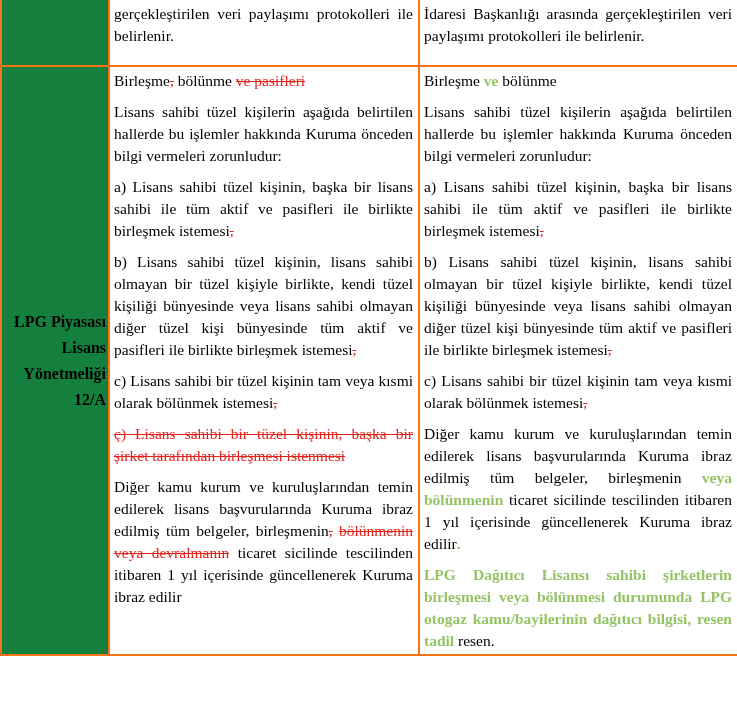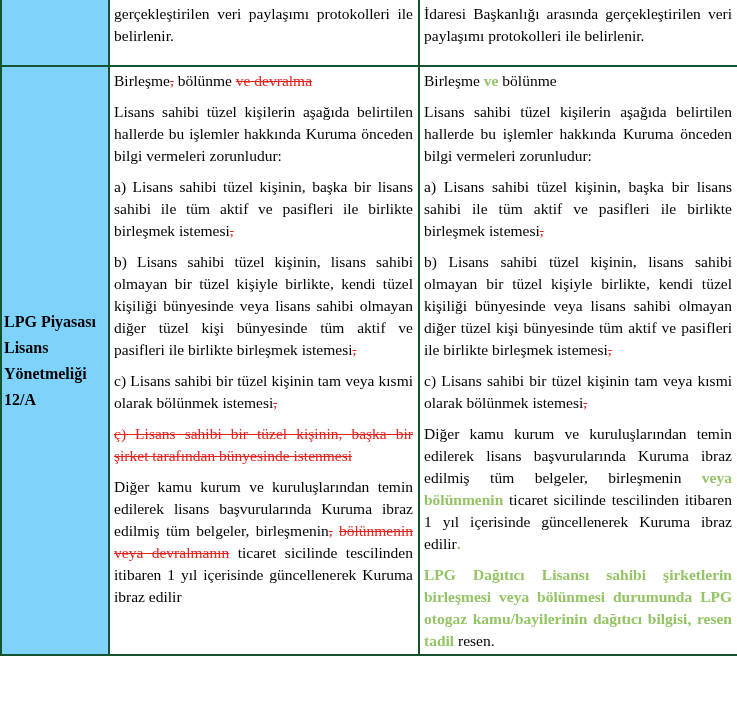--- a/index.html
+++ b/index.html
@@ -5,27 +5,27 @@
   html,body{margin:0;padding:0;}
   body{
     width:737px;height:727px;overflow:hidden;background:#ffffff;
     font-family:"Liberation Serif", serif;
   }
   .doc-table{
     border-collapse:collapse;table-layout:fixed;width:737px;
     margin-top:-2px; 
   }
   .doc-table td{
-    border:2px solid #14532d;vertical-align:top;overflow:hidden;
+    border:2px solid #f97316;vertical-align:top;overflow:hidden;
   }
   col.c-ref{width:108px;}
   col.c-old{width:310px;}
   col.c-new{width:319px;}
   td.ref-cell{
-    background:#7dd3fc;text-align:left;font-weight:bold;
+    background:#15803d;text-align:right;font-weight:bold;
     font-size:16px;line-height:26px;padding:2px;
   }
   tr.row-1 td{height:60px;}
   tr.row-2 td.ref-cell{vertical-align:middle;}
   td.text-cell{
     padding:3px 5px 2px 4px;
     font-size:15.5px;line-height:22px;text-align:justify;color:#000;
   }
   td.text-cell p{margin:0 0 9px 0;}
   td.text-cell p:last-child{margin-bottom:0;}
@@ -48,26 +48,26 @@
       <td class="text-cell">
           <p><span class="run-n">gerçekleştirilen veri paylaşımı protokolleri ile belirlenir.</span></p>
         </td>
       <td class="text-cell">
           <p><span class="run-n">İdaresi Başkanlığı arasında gerçekleştirilen veri paylaşımı protokolleri ile belirlenir.</span></p>
         </td>
     </tr>
     <tr class="row-2">
       <td class="ref-cell">LPG Piyasası Lisans Yönetmeliği 12/A</td>
       <td class="text-cell">
-          <p><span class="run-n">Birleşme</span><span class="run-d">,</span><span class="run-n"> bölünme </span><span class="run-d">ve devralma</span></p>
+          <p><span class="run-n">Birleşme</span><span class="run-d">,</span><span class="run-n"> bölünme </span><span class="run-d">ve pasifleri</span></p>
           <p><span class="run-n">Lisans sahibi tüzel kişilerin aşağıda belirtilen hallerde bu işlemler hakkında Kuruma önceden bilgi vermeleri zorunludur:</span></p>
           <p><span class="run-n">a) Lisans sahibi tüzel kişinin, başka bir lisans sahibi ile tüm aktif ve pasifleri ile birlikte birleşmek istemesi</span><span class="run-d">,</span></p>
           <p><span class="run-n">b) Lisans sahibi tüzel kişinin, lisans sahibi olmayan bir tüzel kişiyle birlikte, kendi tüzel kişiliği bünyesinde veya lisans sahibi olmayan diğer tüzel kişi bünyesinde tüm aktif ve pasifleri ile birlikte birleşmek istemesi</span><span class="run-d">,</span></p>
           <p><span class="run-n">c) Lisans sahibi bir tüzel kişinin tam veya kısmi olarak bölünmek istemesi</span><span class="run-d">,</span></p>
-          <p><span class="run-d">ç) Lisans sahibi bir tüzel kişinin, başka bir şirket tarafından bünyesinde istenmesi</span></p>
+          <p><span class="run-d">ç) Lisans sahibi bir tüzel kişinin, başka bir şirket tarafından birleşmesi istenmesi</span></p>
           <p><span class="run-n">Diğer kamu kurum ve kuruluşlarından temin edilerek lisans başvurularında Kuruma ibraz edilmiş tüm belgeler, birleşmenin</span><span class="run-d">,</span><span class="run-n"> </span><span class="run-d">bölünmenin veya devralmanın</span><span class="run-n"> ticaret sicilinde tescilinden itibaren 1 yıl içerisinde güncellenerek Kuruma ibraz edilir</span></p>
         </td>
       <td class="text-cell">
           <p><span class="run-n">Birleşme </span><span class="run-i">ve</span><span class="run-n"> bölünme</span></p>
           <p><span class="run-n">Lisans sahibi tüzel kişilerin aşağıda belirtilen hallerde bu işlemler hakkında Kuruma önceden bilgi vermeleri zorunludur:</span></p>
           <p><span class="run-n">a) Lisans sahibi tüzel kişinin, başka bir lisans sahibi ile tüm aktif ve pasifleri ile birlikte birleşmek istemesi</span><span class="run-d">,</span></p>
           <p><span class="run-n">b) Lisans sahibi tüzel kişinin, lisans sahibi olmayan bir tüzel kişiyle birlikte, kendi tüzel kişiliği bünyesinde veya lisans sahibi olmayan diğer tüzel kişi bünyesinde tüm aktif ve pasifleri ile birlikte birleşmek istemesi</span><span class="run-d">,</span></p>
           <p><span class="run-n">c) Lisans sahibi bir tüzel kişinin tam veya kısmi olarak bölünmek istemesi</span><span class="run-d">,</span></p>
           <p><span class="run-n">Diğer kamu kurum ve kuruluşlarından temin edilerek lisans başvurularında Kuruma ibraz edilmiş tüm belgeler, birleşmenin </span><span class="run-i">veya bölünmenin</span><span class="run-n"> ticaret sicilinde tescilinden itibaren 1 yıl içerisinde güncellenerek Kuruma ibraz edilir</span><span class="run-i">.</span></p>
           <p><span class="run-i">LPG Dağıtıcı Lisansı sahibi şirketlerin birleşmesi veya bölünmesi durumunda LPG otogaz kamu/bayilerinin dağıtıcı bilgisi, resen tadil</span><span class="run-n"> resen.</span></p>

